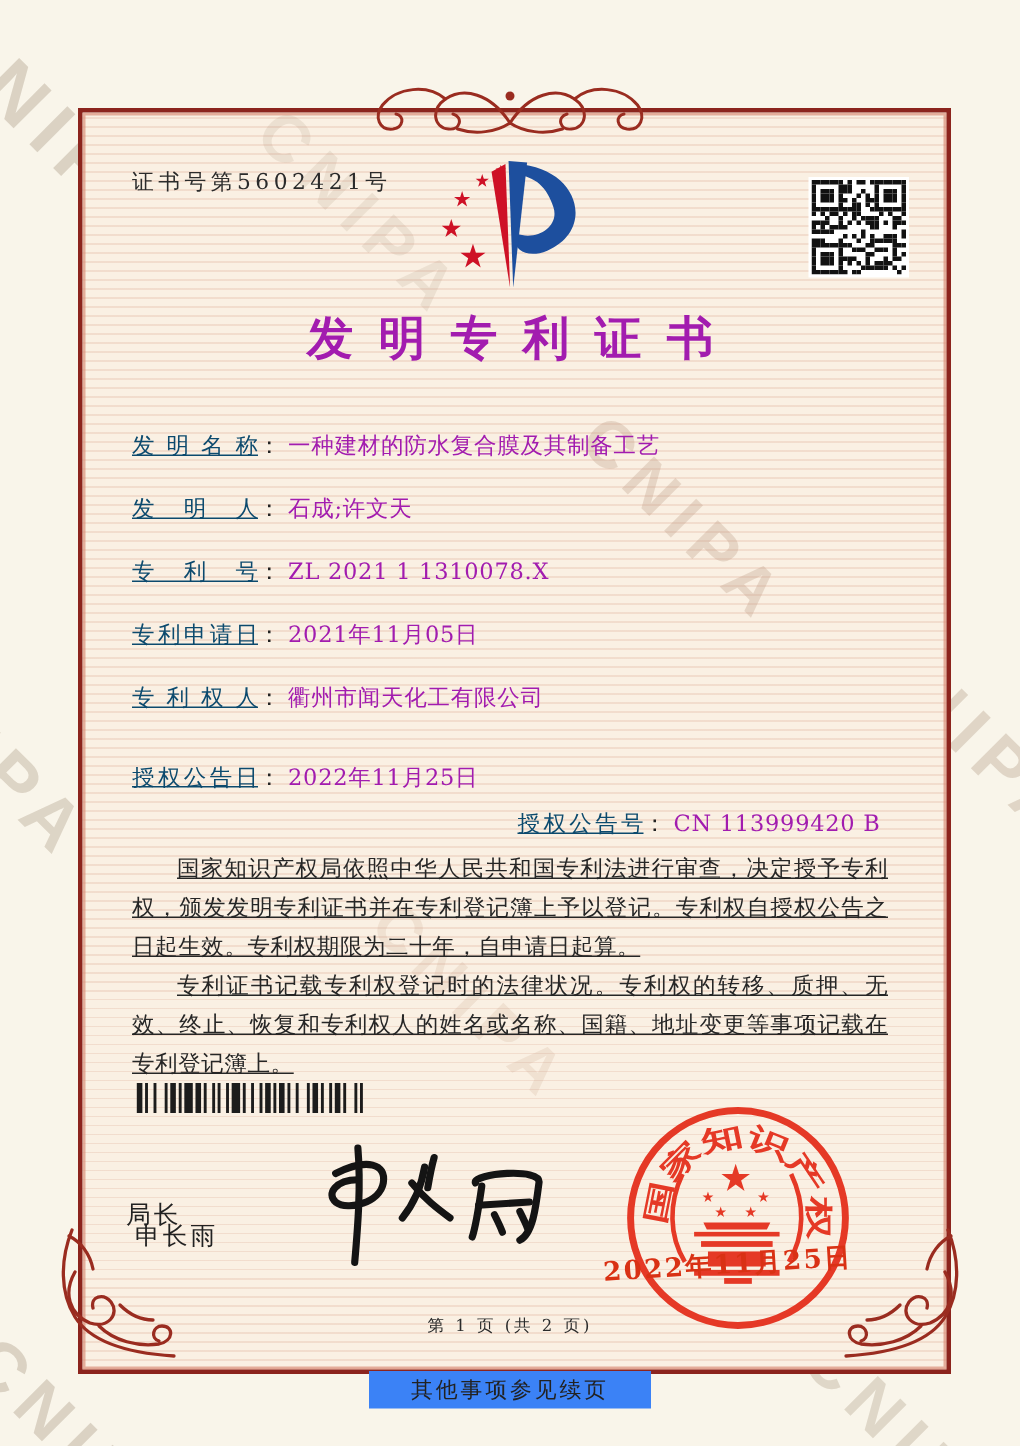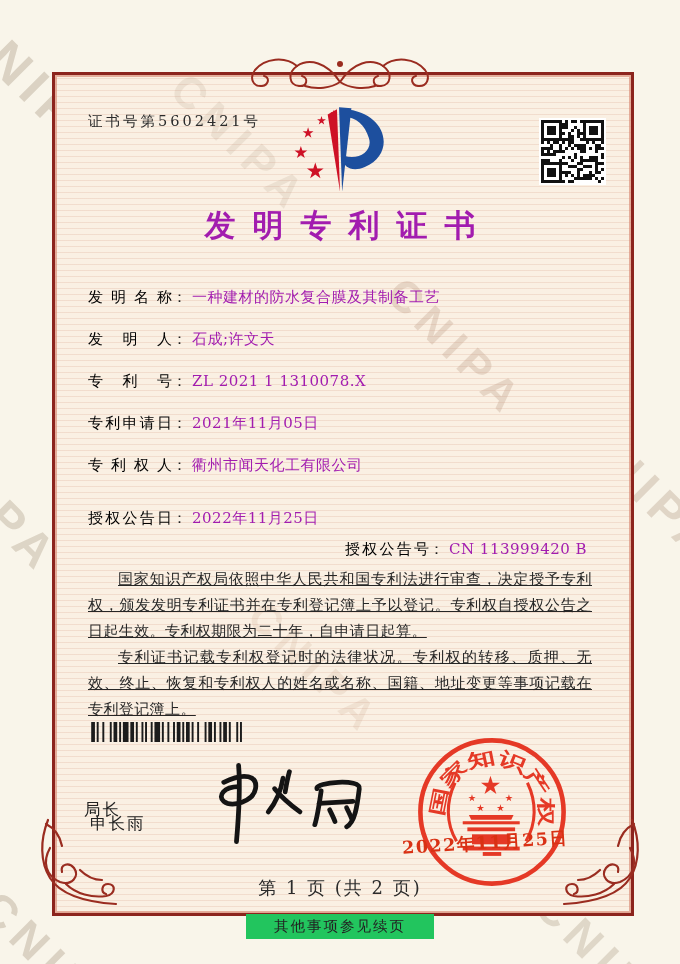--- a/index.html
+++ b/index.html
@@ -32,21 +32,21 @@
     font-size:14.5px; letter-spacing:3px; color:#2b2b2b;}
   .logo{position:absolute; left:286px; top:99px; width:104px; height:98px; z-index:5;}
   .qr{position:absolute; left:539px; top:118px; width:63px; height:63px; z-index:5; background:#fff; padding:2px;}
   .title{
     position:absolute; left:52px; top:205px; width:576px; z-index:5;
     text-align:center; font-size:31px; font-weight:bold; color:#a21caf;
     letter-spacing:17px; text-indent:17px;
   }
   
   .field-row{position:absolute; left:88px; z-index:5; font-size:15px; white-space:nowrap;}
-  .f-label{display:inline-block; width:84px; text-align:justify; text-align-last:justify; color:#000000;}
+  .f-label{display:inline-block; width:84px; text-align:justify; text-align-last:justify; color:#0c4a6e;text-decoration:underline;}
   .f-colon{display:inline-block; width:16px; margin-right:4px;}
   .f-value{letter-spacing:.5px; color:#a21caf;}
   
   .body-text{
     position:absolute; left:88px; top:566px; width:504px; z-index:5;
     font-size:15px; line-height:26px; text-align:justify; color:#262626;
     letter-spacing:.4px;
     text-decoration:underline;
   }
   .body-text p{margin:0; text-indent:2em;}
@@ -55,24 +55,24 @@
   .sig-role{position:absolute; left:84px; top:779px; font-size:16.5px; z-index:5; letter-spacing:2px;margin-top:20px;}
   .sig-name{position:absolute; left:90px; top:813px; font-size:16.5px; z-index:5; letter-spacing:2px;}
   .signature{position:absolute; left:192px; top:758px; width:180px; height:92px; z-index:6;}
   .seal{position:absolute; left:415px; top:735px; width:154px; height:154px; z-index:7; opacity:.96;}
   .seal-date{
     position:absolute; left:402px; top:830px; width:190px; z-index:8;
     transform:rotate(-3.5deg); font-size:17.5px; font-weight:bold;
     color:#d93114; letter-spacing:1.5px; white-space:nowrap;
   }
   .page-no{position:absolute; left:52px; top:876px; width:576px; z-index:5;
-    text-align:center; font-size:18px; letter-spacing:2px; color:#2b2b2b;}
+    text-align:center; font-size:11px; letter-spacing:2px; color:#2b2b2b;}
   .cont-note{
     position:absolute; left:50%; top:914px; transform:translateX(-50%); z-index:5;
-    background:#22c55e; padding:3px 28px; font-size:14.5px; letter-spacing:2px; color:#222;
+    background:#3b82f6; padding:3px 28px; font-size:14.5px; letter-spacing:2px; color:#222;
   }
 </style>
 </head>
 <body>
 
 <div class="page">
 
   <span class="wm" style="left:-14px;top:-4px;font-size:52px;color:rgba(150,130,105,.30);">CNIPA</span>
   <span class="wm" style="left:196px;top:64px;font-size:44px;color:rgba(165,145,120,.16);z-index:3;">CNIPA</span>
   <span class="wm" style="left:412px;top:268px;font-size:44px;color:rgba(187,151,128,.30);z-index:3;">CNIPA</span>

